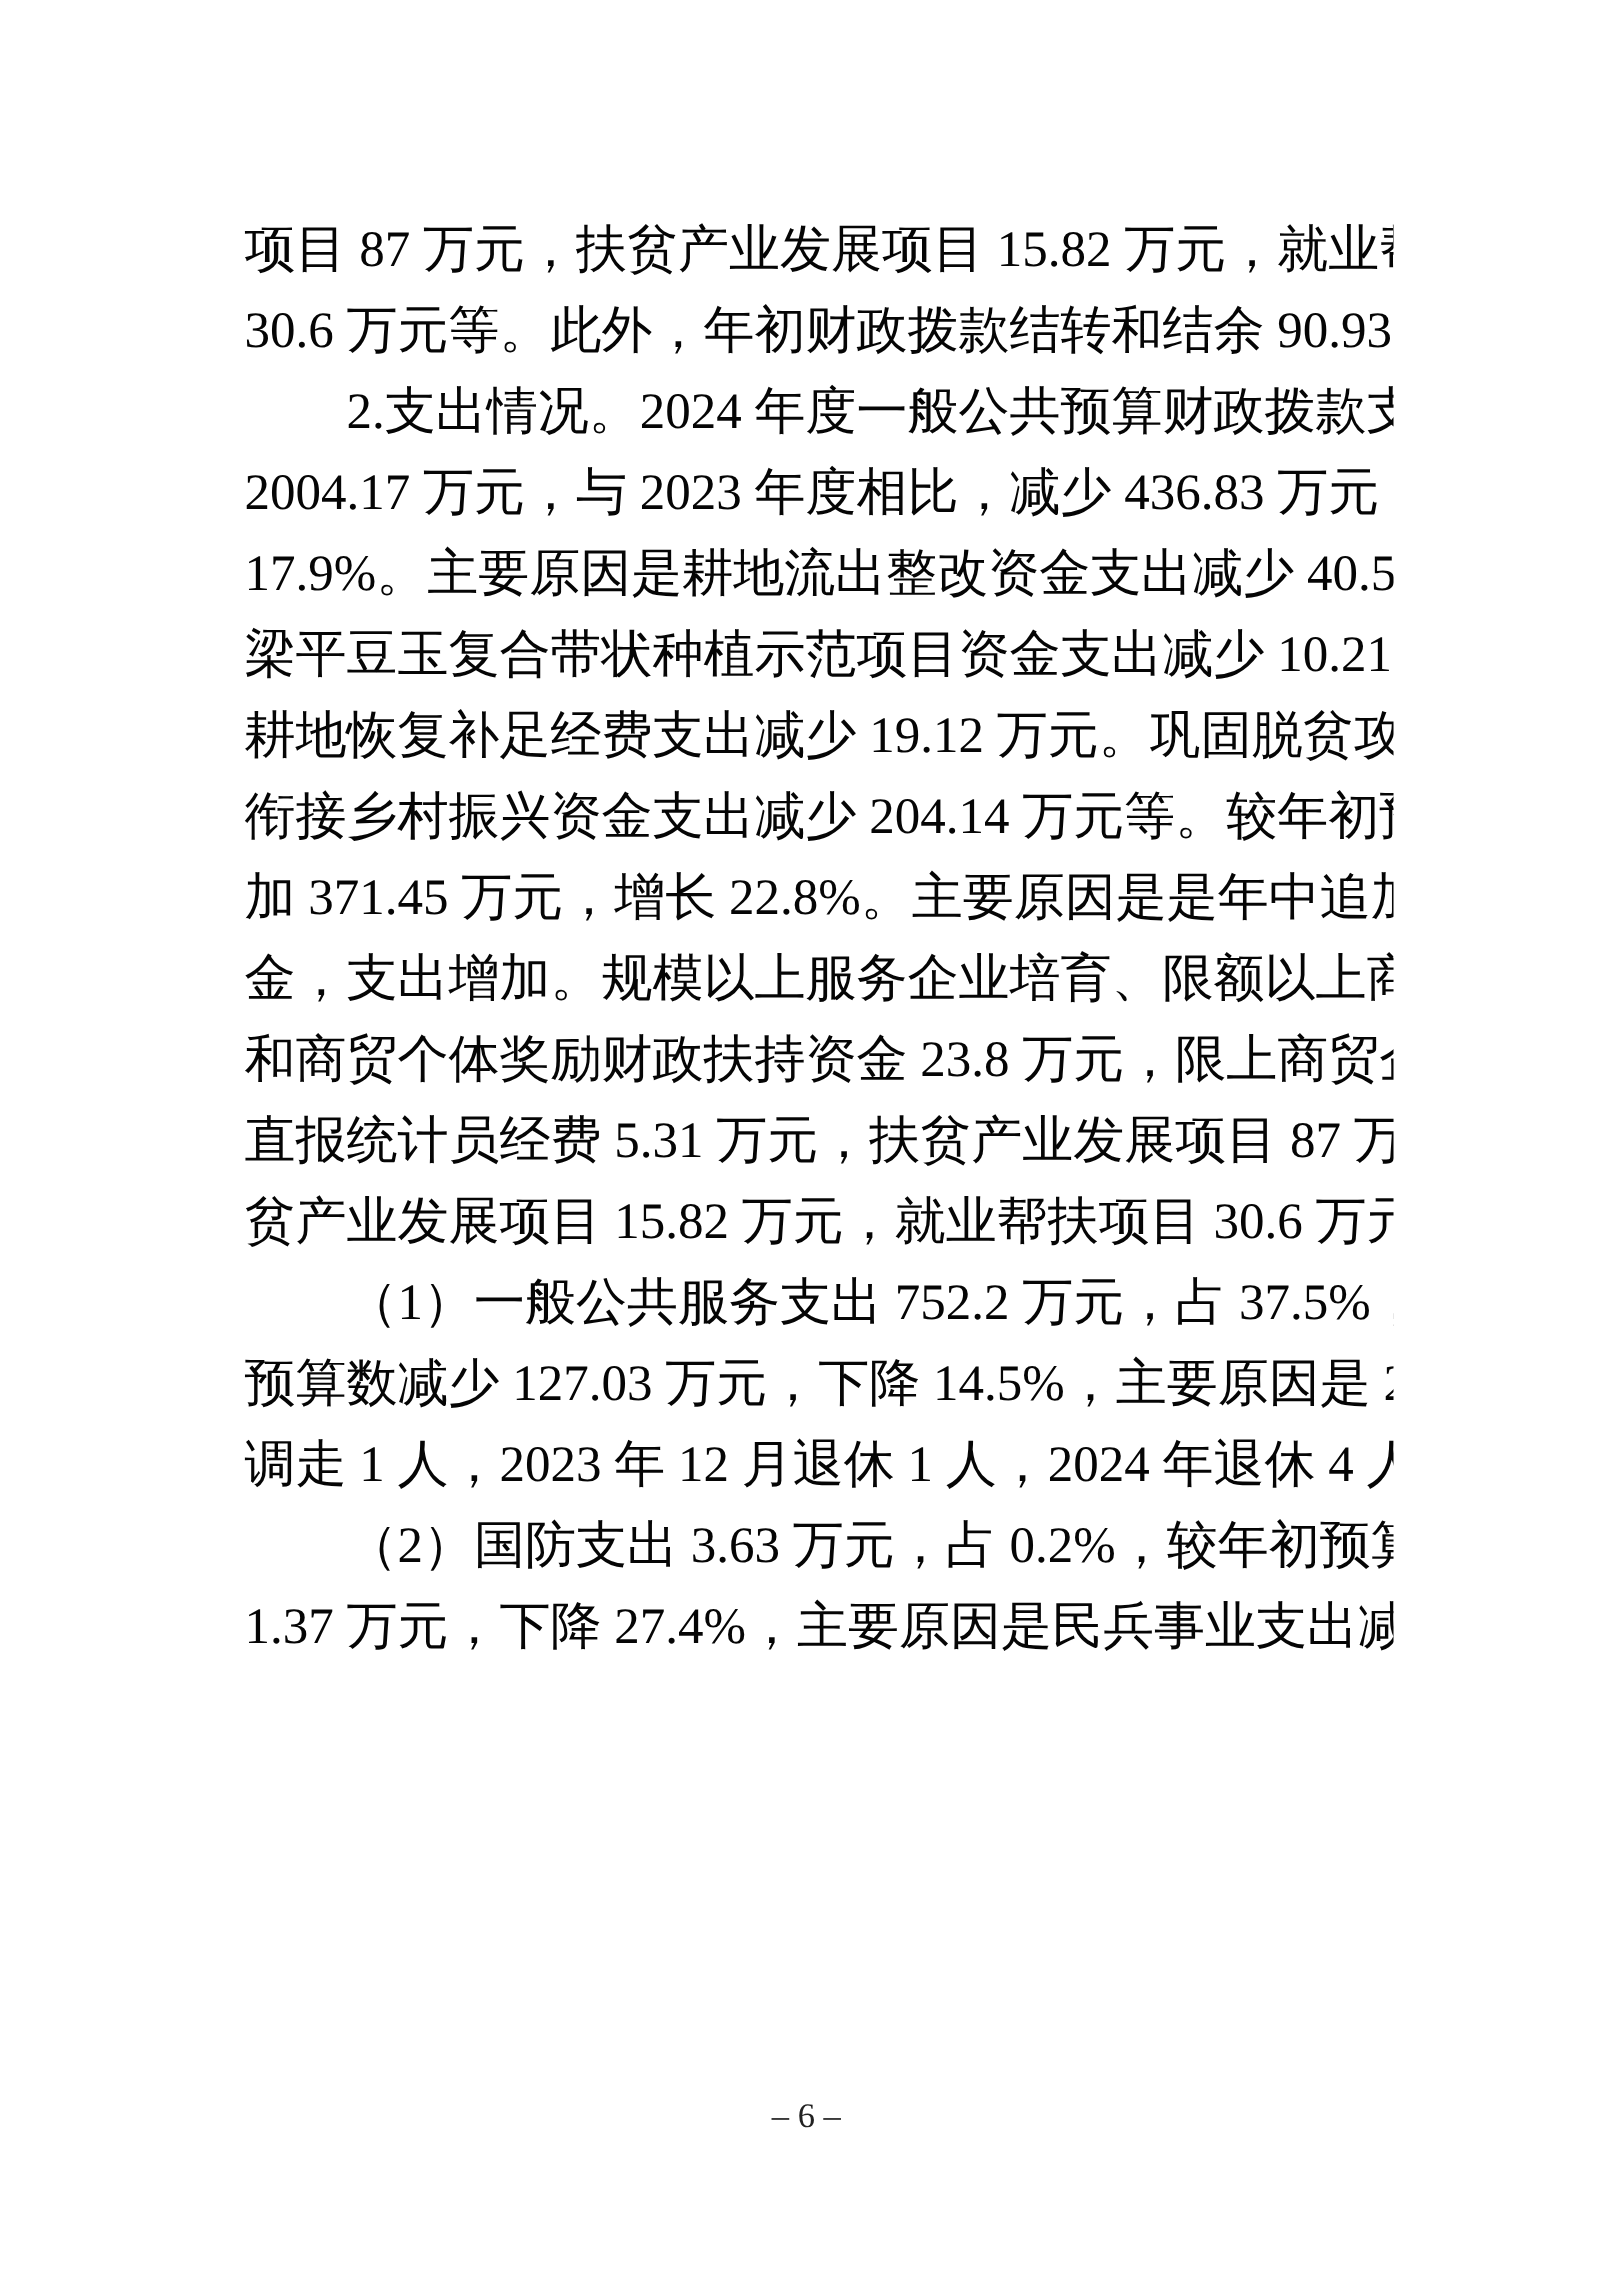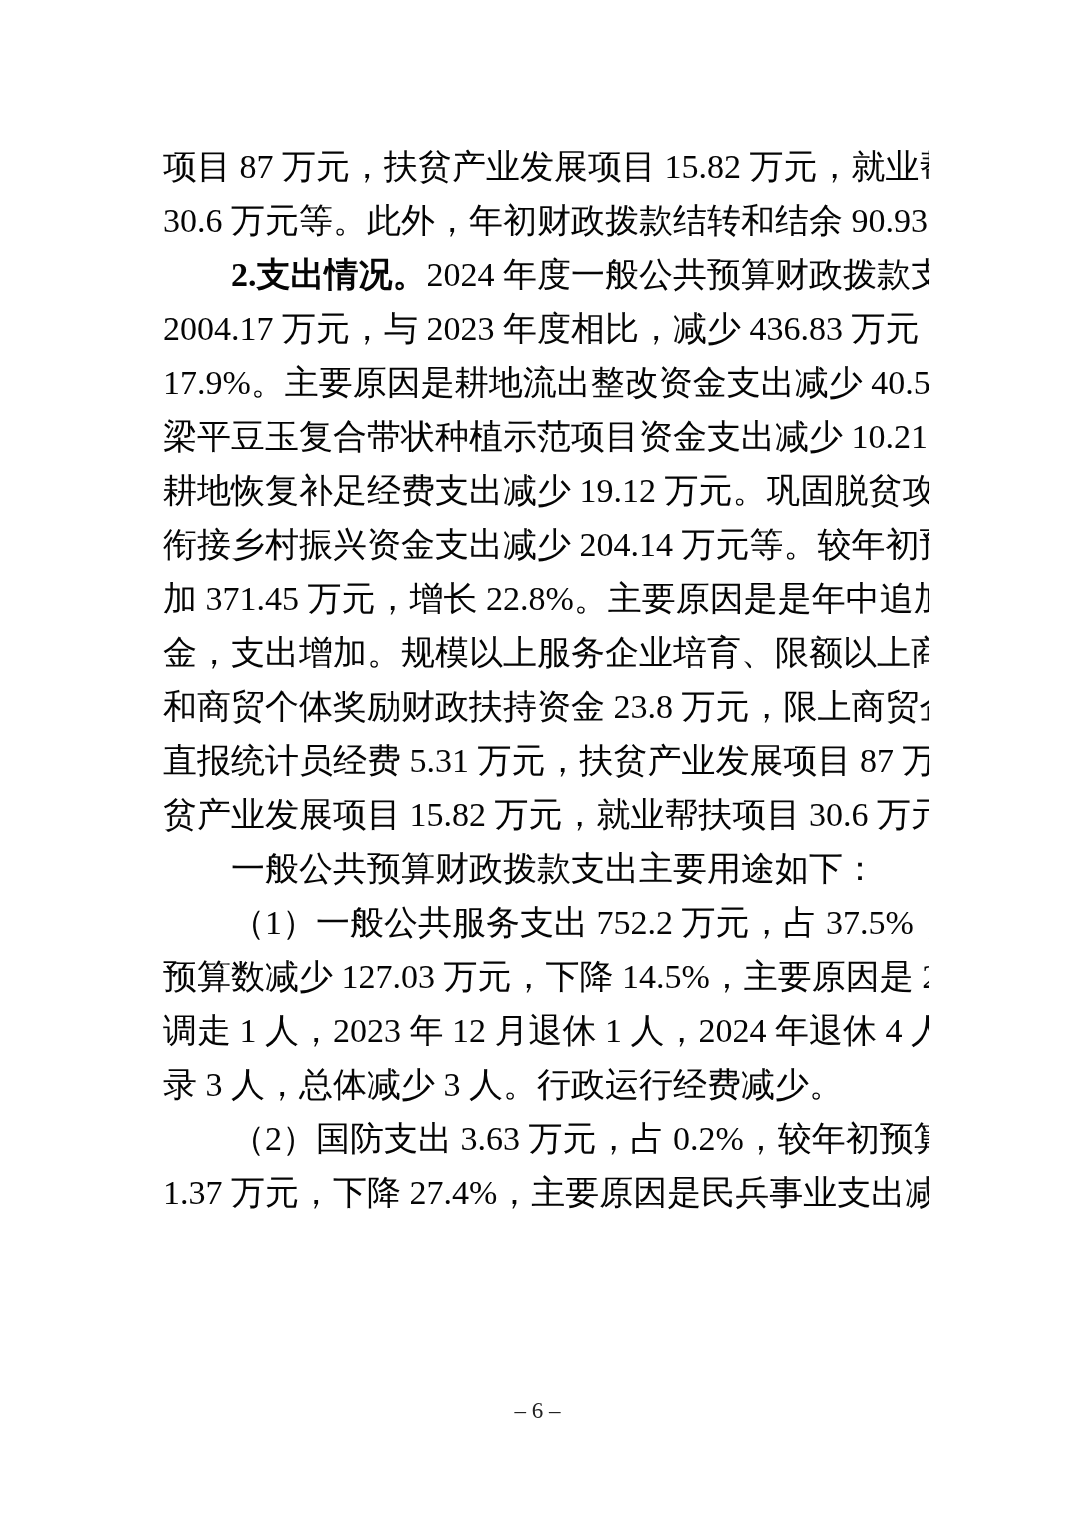--- a/index.html
+++ b/index.html
@@ -31,21 +31,21 @@
     text-align: justify;
     color: #050505;
   }
   .line.full {
     text-align-last: justify;
   }
   .line.indent {
     padding-left: 68px;
   }
   .lead-bold {
-    font-weight: bold;
+    font-weight: normal;
     margin-top: 28px;
   }
   .footer {
     position: absolute;
     top: 1398px;
     left: 0;
     width: 100%;
     text-align: center;
     font-size: 23px;
     color: #222222;
@@ -63,22 +63,20 @@
     <div class="line full">2004.17 万元，与 2023 年度相比，减少 436.83 万元，下降</div>
     <div class="line full">17.9%。主要原因是耕地流出整改资金支出减少 40.57 万元，</div>
     <div class="line full">梁平豆玉复合带状种植示范项目资金支出减少 10.21 万元，</div>
     <div class="line full">耕地恢复补足经费支出减少 19.12 万元。巩固脱贫攻坚成果</div>
     <div class="line full">衔接乡村振兴资金支出减少 204.14 万元等。较年初预算数增</div>
     <div class="line full">加 371.45 万元，增长 22.8%。主要原因是是年中追加项目资</div>
     <div class="line full">金，支出增加。规模以上服务企业培育、限额以上商贸企业</div>
     <div class="line full">和商贸个体奖励财政扶持资金 23.8 万元，限上商贸企业联网</div>
     <div class="line full">直报统计员经费 5.31 万元，扶贫产业发展项目 87 万元，扶</div>
     <div class="line full">贫产业发展项目 15.82 万元，就业帮扶项目 30.6 万元等。此</div>
-    <div class="line indent">一般公共预算财政拨款支出主要用途如下：</div>
     <div class="line full indent">（1）一般公共服务支出 752.2 万元，占 37.5%，较年初</div>
     <div class="line full">预算数减少 127.03 万元，下降 14.5%，主要原因是 2024 年</div>
     <div class="line full">调走 1 人，2023 年 12 月退休 1 人，2024 年退休 4 人，新招</div>
-    <div class="line">录 3 人，总体减少 3 人。行政运行经费减少。</div>
     <div class="line full indent">（2）国防支出 3.63 万元，占 0.2%，较年初预算数减少</div>
     <div class="line">1.37 万元，下降 27.4%，主要原因是民兵事业支出减少。</div>
   </div>
   <div class="footer">– 6 –</div>
 </div>
 
 </body></html>

